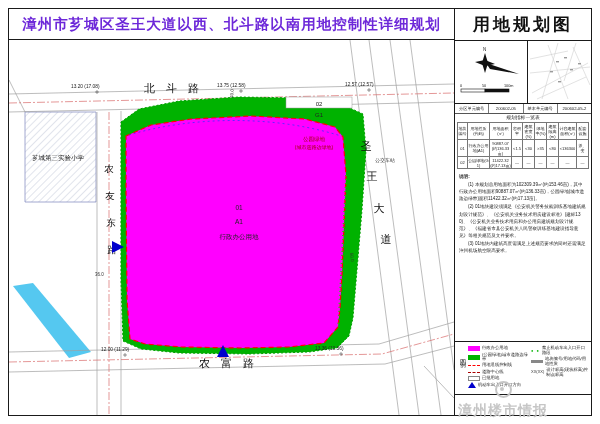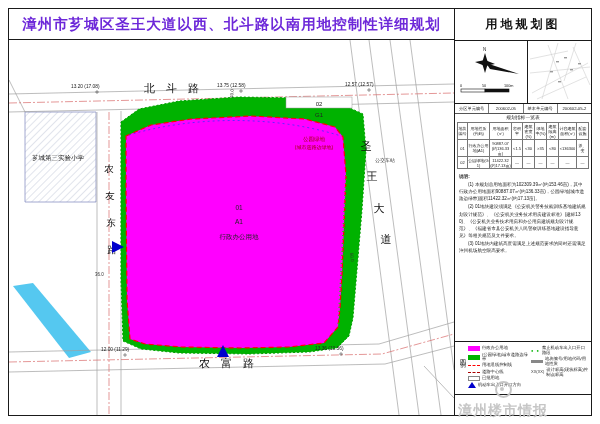--- a/index.html
+++ b/index.html
@@ -10,21 +10,21 @@
   .title-box { position:absolute; left:8px; top:8px; width:447px; height:32px;
     border:1px solid #1a1a1a; display:flex; align-items:center; justify-content:center;
     font-size:14.5px; font-weight:bold; letter-spacing:1px; color:#6d28d9; }
 
   .map-box { position:absolute; left:8px; top:39px; width:447px; height:377px;
     border:1px solid #1a1a1a; border-top:1px solid #1a1a1a; background:#fff; }
 
   .sidebar { position:absolute; left:454px; top:8px; width:138px; height:408px;
     border:1px solid #1a1a1a; background:#fff; display:flex; flex-direction:column; }
   .sb-title { height:32px; border-bottom:1px solid #1a1a1a; display:flex; align-items:center;
-    justify-content:center; font-size:12px; font-weight:bold; letter-spacing:3px; color:#111; }
+    justify-content:center; font-size:17px; font-weight:bold; letter-spacing:3px; color:#111; }
   .sb-maps { height:63px; border-bottom:1px solid #1a1a1a; display:flex; }
   .sb-compass { width:73px; border-right:1px solid #1a1a1a; position:relative; }
   .sb-minimap { flex:1; position:relative; overflow:hidden; }
   .sb-units { height:10px; border-bottom:1px solid #555; display:flex; font-size:4.2px; color:#222; }
   .sb-units > div { flex:1; border-right:1px solid #777; display:flex; align-items:center; justify-content:center; }
   .sb-units > div:last-child { border-right:none; }
   .sb-tabletitle { height:8px; font-size:4.8px; text-align:center; line-height:8px; color:#222; }
   table.ind { border-collapse:collapse; width:132px; margin:0 auto 1px auto; table-layout:fixed;
     font-size:4px; color:#222; }
   table.ind th, table.ind td { border:0.5px solid #777; padding:0.5px 0; text-align:center;

